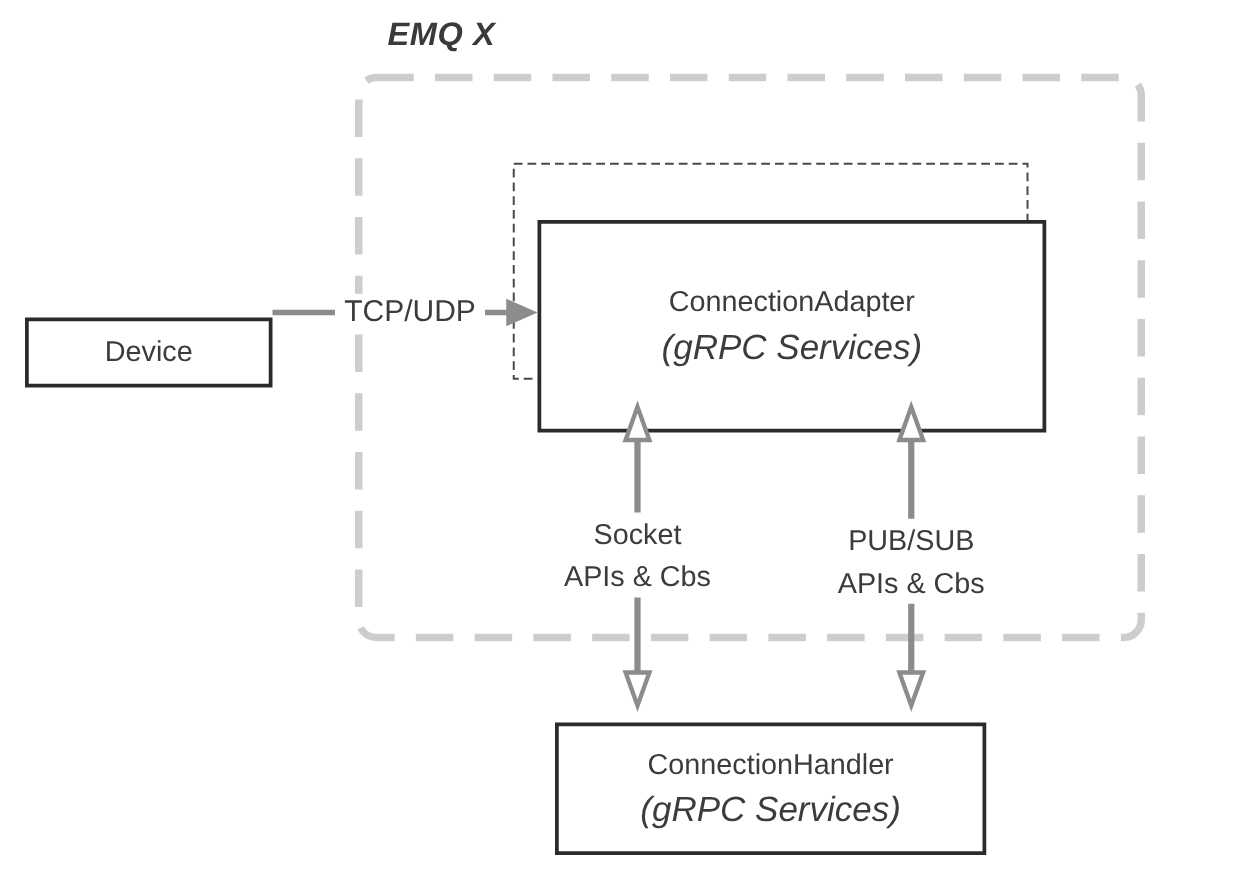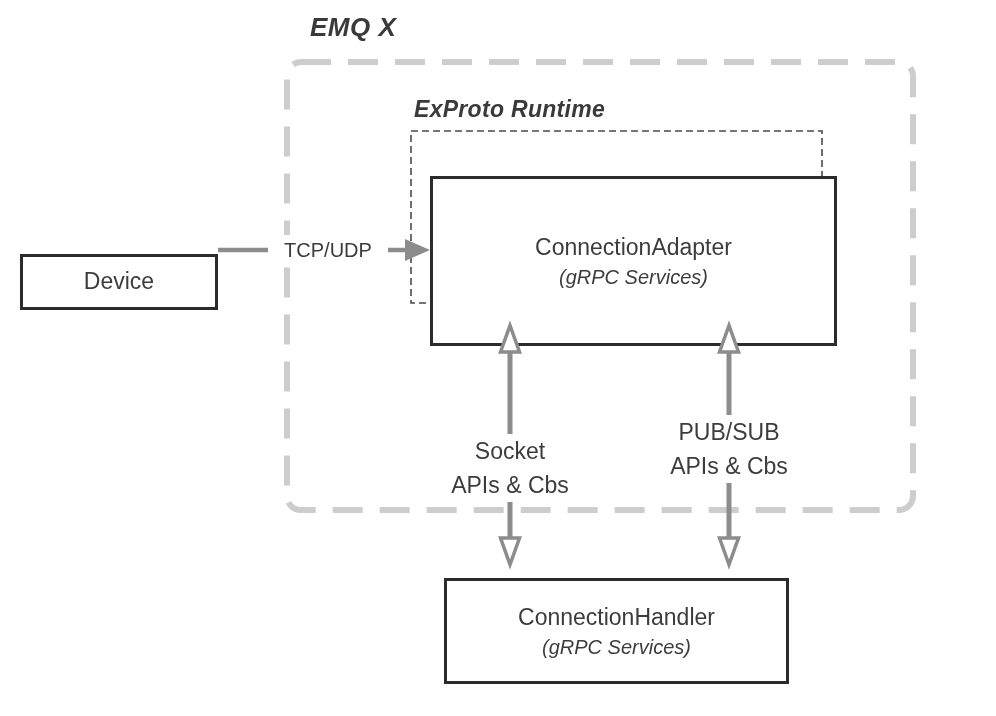--- a/index.html
+++ b/index.html
@@ -49,21 +49,21 @@
   .handler-box {
     left: 444px; top: 578px;
     width: 345px; height: 106px;
   }
   .node-title {
     font-size: 23px;
     color: #3c3c3c;
     line-height: 1.45;
   }
   .node-subtitle {
-    font-size: 20px;
+    font-size: 28px;
     font-style: italic;
     color: #3c3c3c;
     line-height: 1.35;
   }
 
   .float-label {
     position: absolute;
     color: #3a3a3a;
     white-space: nowrap;
   }
@@ -84,29 +84,29 @@
   }
   .edge-label {
     position: absolute;
     background: #ffffff;
     color: #3c3c3c;
     text-align: center;
   }
   .tcpudp-label {
     left: 268px; top: 235px;
     width: 120px; height: 30px;
-    font-size: 20px;
+    font-size: 24px;
     line-height: 30px;
   }
   .vlabel {
     width: 150px;
     font-size: 23px;
     line-height: 34px;
   }
-  .socket-label { left: 435px; top: 434px; }
+  .socket-label { left: 435px; top: 410px; }
   .pubsub-label { left: 654px; top: 415px; }
 </style>
 </head>
 <body>
 
 <div class="canvas">
 
   <svg class="layer svg-under" viewBox="0 0 996 716">
     <rect x="287" y="62" width="626" height="448" rx="14" fill="none" stroke="#cdcdcd" stroke-width="6" stroke-dasharray="30 17"></rect>
     <rect x="411" y="131" width="411" height="172" fill="none" stroke="#4a4a4a" stroke-width="1.6" stroke-dasharray="7 4"></rect>
@@ -137,21 +137,20 @@
     <path d="M500.5 352 L510 325.5 L519.5 352 Z" fill="#ffffff" stroke="#8c8c8c" stroke-width="3.5"></path>
     <path d="M500.5 538 L510 564.5 L519.5 538 Z" fill="#ffffff" stroke="#8c8c8c" stroke-width="3.5"></path>
 
     <line x1="729" y1="351" x2="729" y2="539" stroke="#8c8c8c" stroke-width="5"></line>
     <path d="M719.5 352 L729 325.5 L738.5 352 Z" fill="#ffffff" stroke="#8c8c8c" stroke-width="3.5"></path>
     <path d="M719.5 538 L729 564.5 L738.5 538 Z" fill="#ffffff" stroke="#8c8c8c" stroke-width="3.5"></path>
   </svg>
 
   <div class="layer labels">
     <div class="float-label emqx-label">EMQ X</div>
-    <div class="float-label exproto-label">ExProto Runtime</div>
 
     <div class="edge-label tcpudp-label">TCP/UDP</div>
 
     <div class="edge-label vlabel socket-label">
       <div>Socket</div>
       <div>APIs &amp; Cbs</div>
     </div>
 
     <div class="edge-label vlabel pubsub-label">
       <div>PUB/SUB</div>

